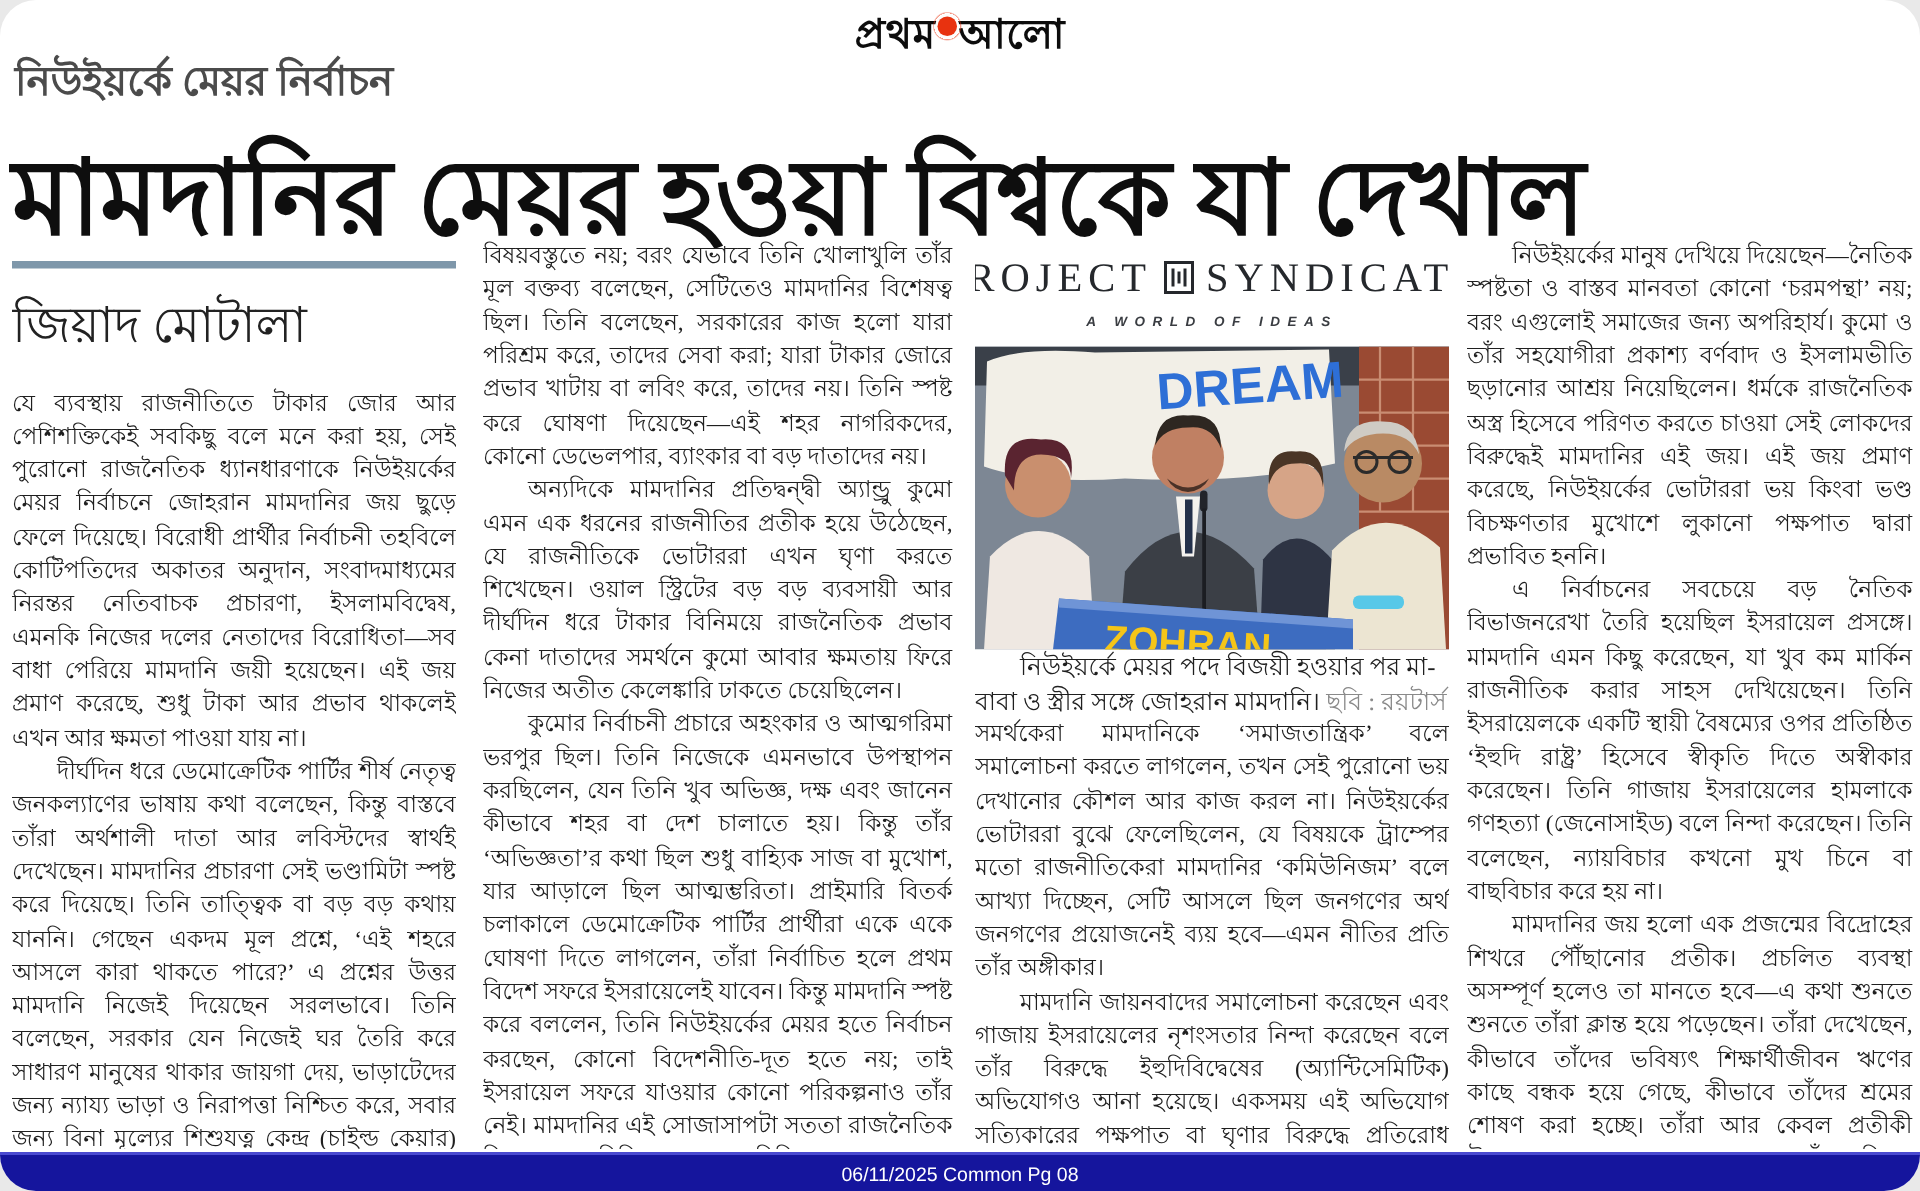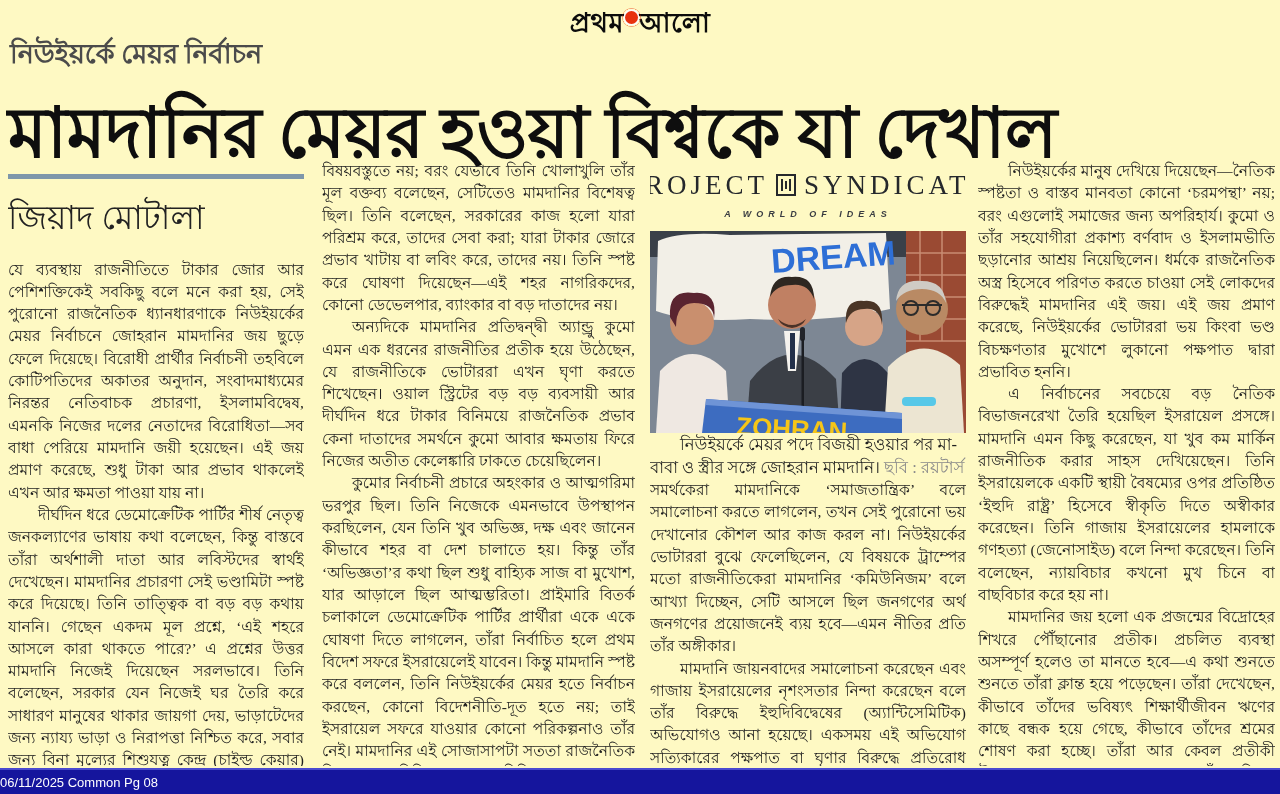--- a/index.html
+++ b/index.html
@@ -1,20 +1,20 @@
 <!DOCTYPE html>
 <html lang="bn"><head>
 <meta charset="utf-8">
 <style>
   * { margin:0; padding:0; box-sizing:border-box; }
   html,body { background:#e9e9e9; }
   .page {
-    position:relative; width:1280px; height:794px; background:#fef9c3;
+    position:relative; width:1280px; height:794px; background:#ffffff;
     font-family:"Liberation Serif","DejaVu Serif",serif; color:#1f1f1f;
-    overflow:hidden; margin:0 auto;
+    overflow:hidden; margin:0 auto;border-radius:24px;
   }
   
   .masthead { position:absolute; top:2px; left:0; right:0; text-align:center; }
   .logo { display:inline-flex; align-items:center; gap:2px;
     font-weight:bold; font-size:27px; color:#0c0c0c; letter-spacing:.5px; }
   .sun { display:inline-block; width:13px; height:13px; background:#e8320f;
     border-radius:50%; position:relative; top:-7px; margin:0 -1px;
     box-shadow:0 0 0 1.5px #fdfdfc, 0 -4px 0 -4.5px #e8320f; }
   .sun::before { content:""; position:absolute; inset:-4px; border-radius:50%;
     background:radial-gradient(circle, transparent 58%, rgba(232,50,15,.55) 59%, transparent 66%); }
@@ -46,21 +46,21 @@
   .ps-tagline { text-align:center; font-family:"Liberation Sans",sans-serif;
     font-size:9px; letter-spacing:5px; color:#3a3d42; font-weight:bold;
     margin:3px 0 10px;font-style:italic; }
   .photo { width:316px; height:202px; display:block; }
   .caption { font-size:16.5px; line-height:1.4; margin:8px 0 12px; text-align:left; }
   .credit { color:#8a8a8a; }
   
   .bottom-bar { position:absolute; left:0; right:0; bottom:0; height:26px;
     background:#15159d; border-top:2px solid #4a4ad0; color:#fff;
     font-family:"Liberation Sans",sans-serif; font-size:13px;
-    display:flex; align-items:center; justify-content:flex-start; }
+    display:flex; align-items:center; justify-content:center; }
 </style>
 </head>
 <body>
 
 <div class="page">
 
   <div class="masthead">
     <span class="logo">
       <span>প্রথম</span>
       <span class="sun"></span>

